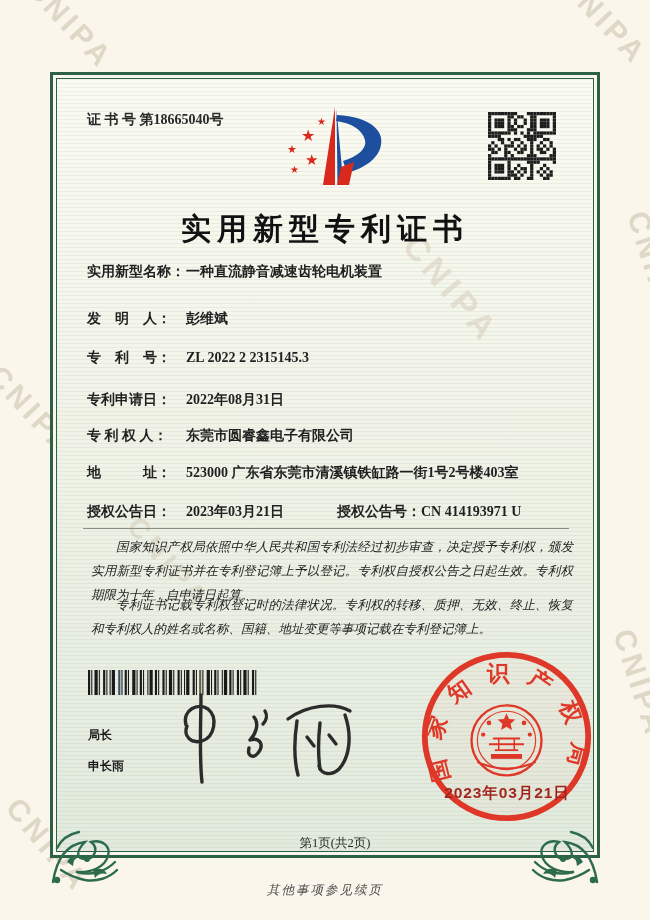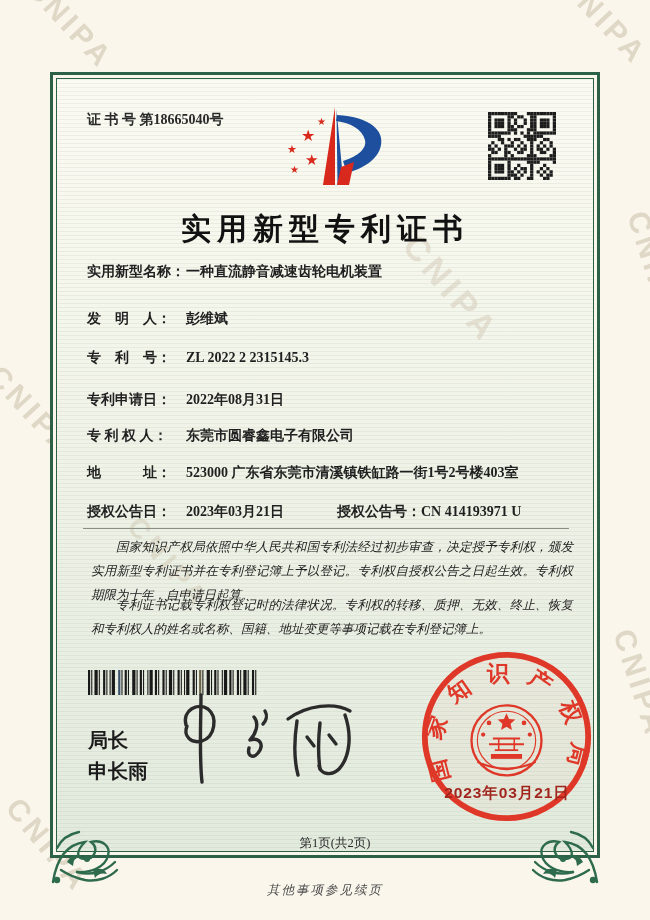--- a/index.html
+++ b/index.html
@@ -44,21 +44,21 @@
   .frow{position:absolute;left:30px;width:482px;z-index:3;font-size:14px;font-weight:600;color:#1f1f1f;white-space:nowrap;}
   .f-label{display:inline-block;min-width:99px;}
   .frow .pair2{position:absolute;left:250px;top:0;}
   .divider{position:absolute;left:26px;top:449px;width:486px;border-top:1px solid #8a8f85;z-index:3;}
   .para{
     position:absolute;left:30px;width:482px;z-index:3;
     font-size:12.5px;line-height:1.92;text-align:justify;text-indent:2em;
     font-style:italic;color:#222;margin:4px;
   }
   .barcode{position:absolute;left:31px;top:591px;z-index:3;}
-  .signer{position:absolute;left:31px;z-index:3;font-family:"Liberation Sans","DejaVu Sans",sans-serif;font-weight:bold;font-size:20px;color:#1b1b1b;}
+  .signer{position:absolute;left:31px;z-index:3;font-family:"Liberation Sans","DejaVu Sans",sans-serif;font-weight:bold;font-size:12px;color:#1b1b1b;}
   .sig{position:absolute;left:105px;top:606px;z-index:3;}
   .seal{position:absolute;left:362px;top:570px;z-index:4;opacity:0.93;}
   .pagenum{position:absolute;left:0;top:756px;width:100%;text-align:center;font-size:12.5px;color:#2a2a2a;z-index:3;margin-left:10px;}
   .orn{position:absolute;z-index:5;}
   .orn.left{left:-10px;top:733px;}
   .orn.right{right:-10px;top:733px;transform:scaleX(-1);}
   .footer-note{
     position:absolute;left:0;top:882px;width:100%;z-index:1;
     text-align:center;font-size:12.5px;letter-spacing:2px;color:#4c4c4c;font-style:italic;
   }

